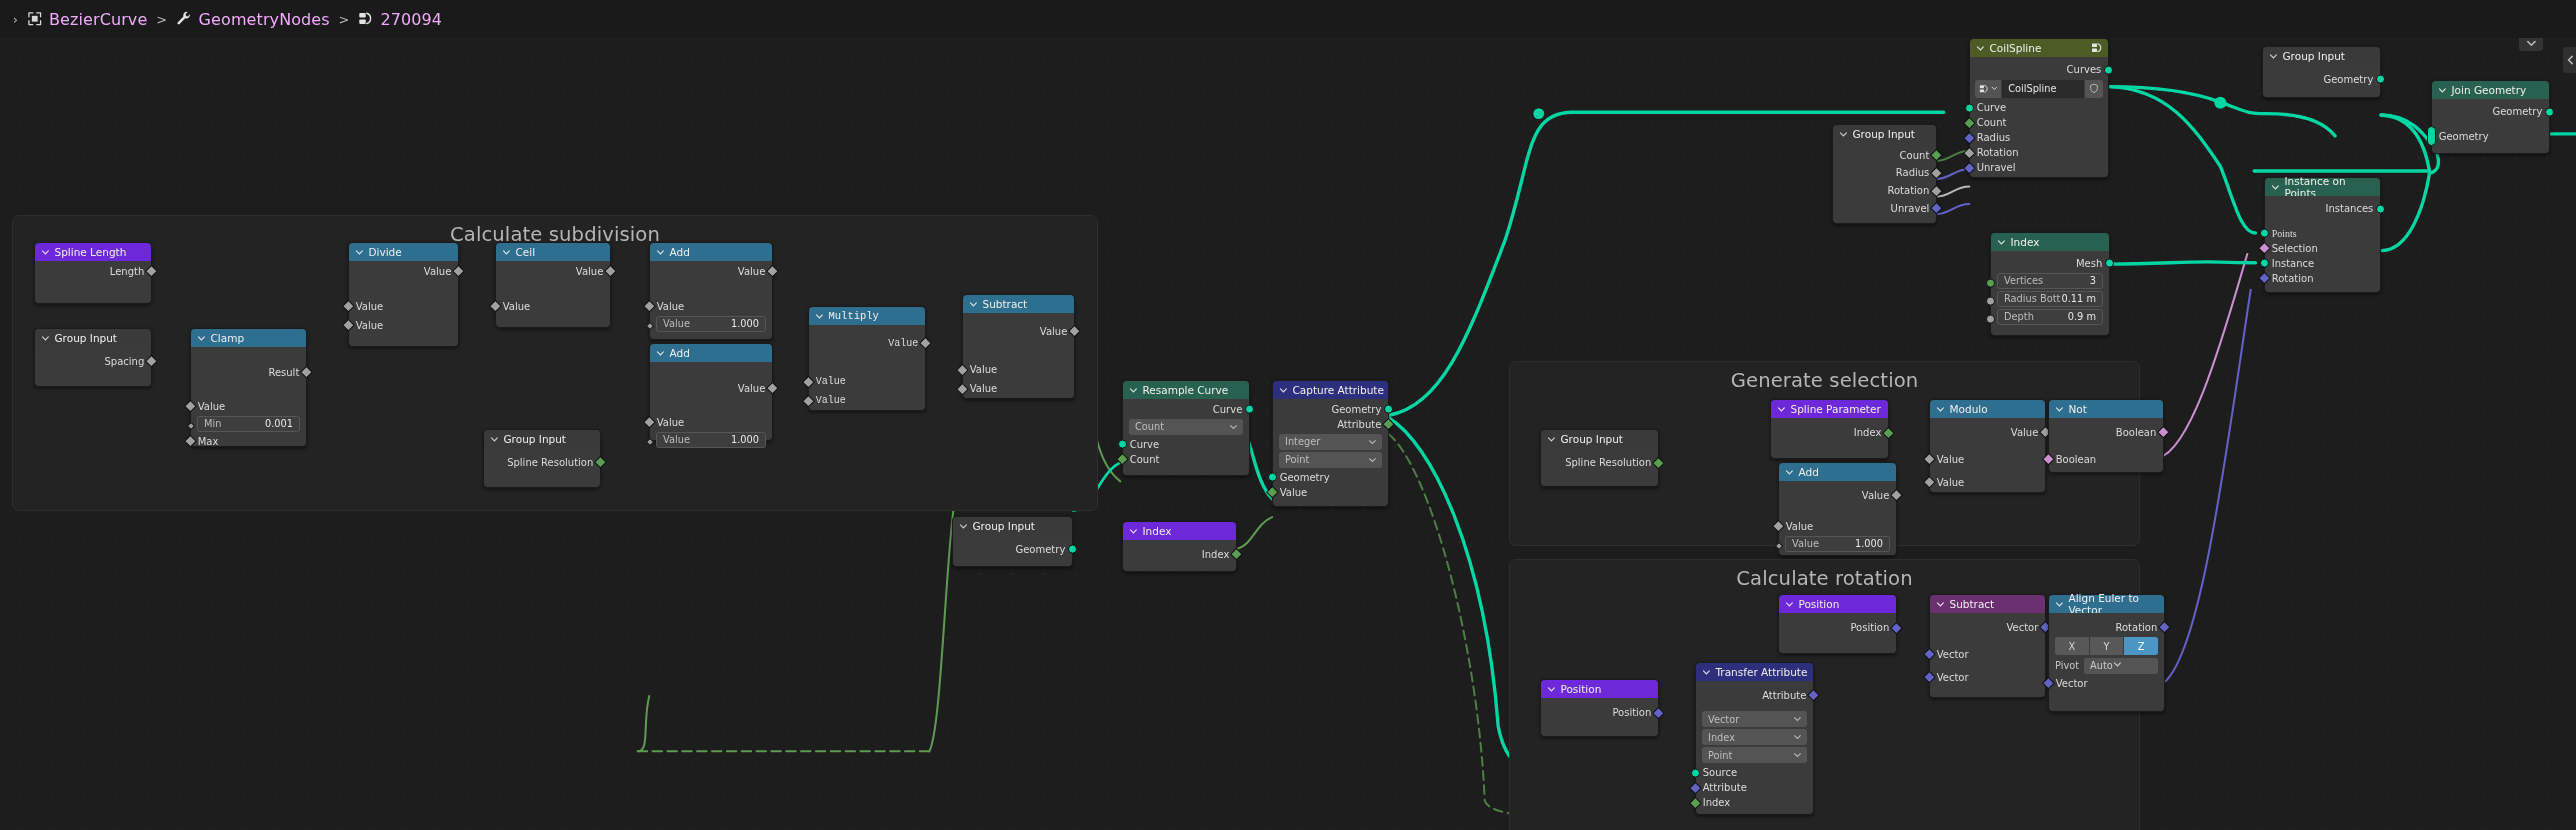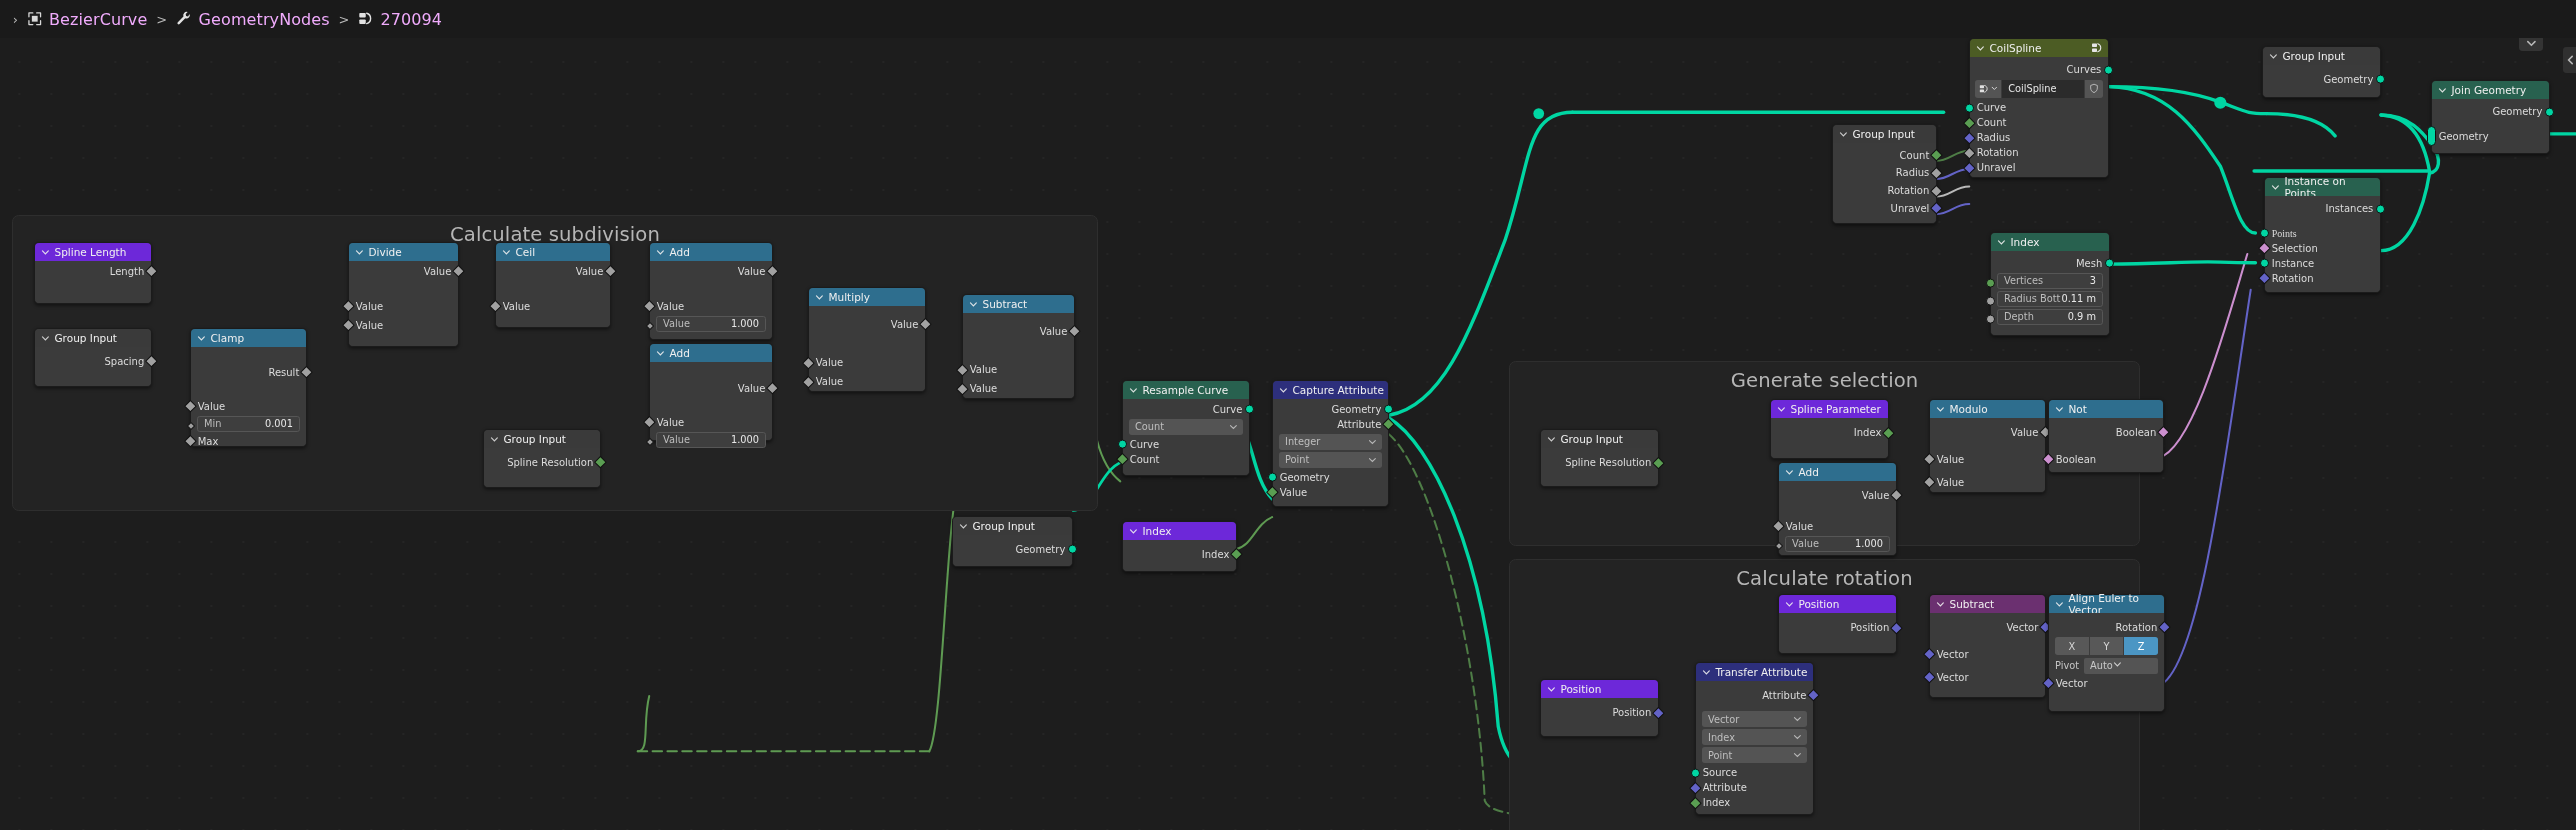--- a/index.html
+++ b/index.html
@@ -539,21 +539,21 @@
             <i></i>
           </span>
         <div class="w val">
           <span class="k">Value</span>
           <span class="v">1.000</span>
         </div>
       </div>
     </div>
   </div>
 
-  <div class="node" style="left:808px; top:249px; width:118px;">
+  <div class="node" style="left:808px; top:268px; width:118px;font-family:Liberation Mono, monospace;">
     <div class="node-head h-conv">
       <span class="chev">
         <svg width="8.8" height="8.8" viewBox="0 0 12 12">
             <path d="M2 4l4 4 4-4" stroke="#f0f0f0" stroke-width="1.6" fill="none" stroke-linecap="round"></path>
           </svg>
       </span>
       <span>Multiply</span>
     </div>
     <div class="node-body" style="height:85px;">
       <div class="row out" style="margin-top:8px;">

